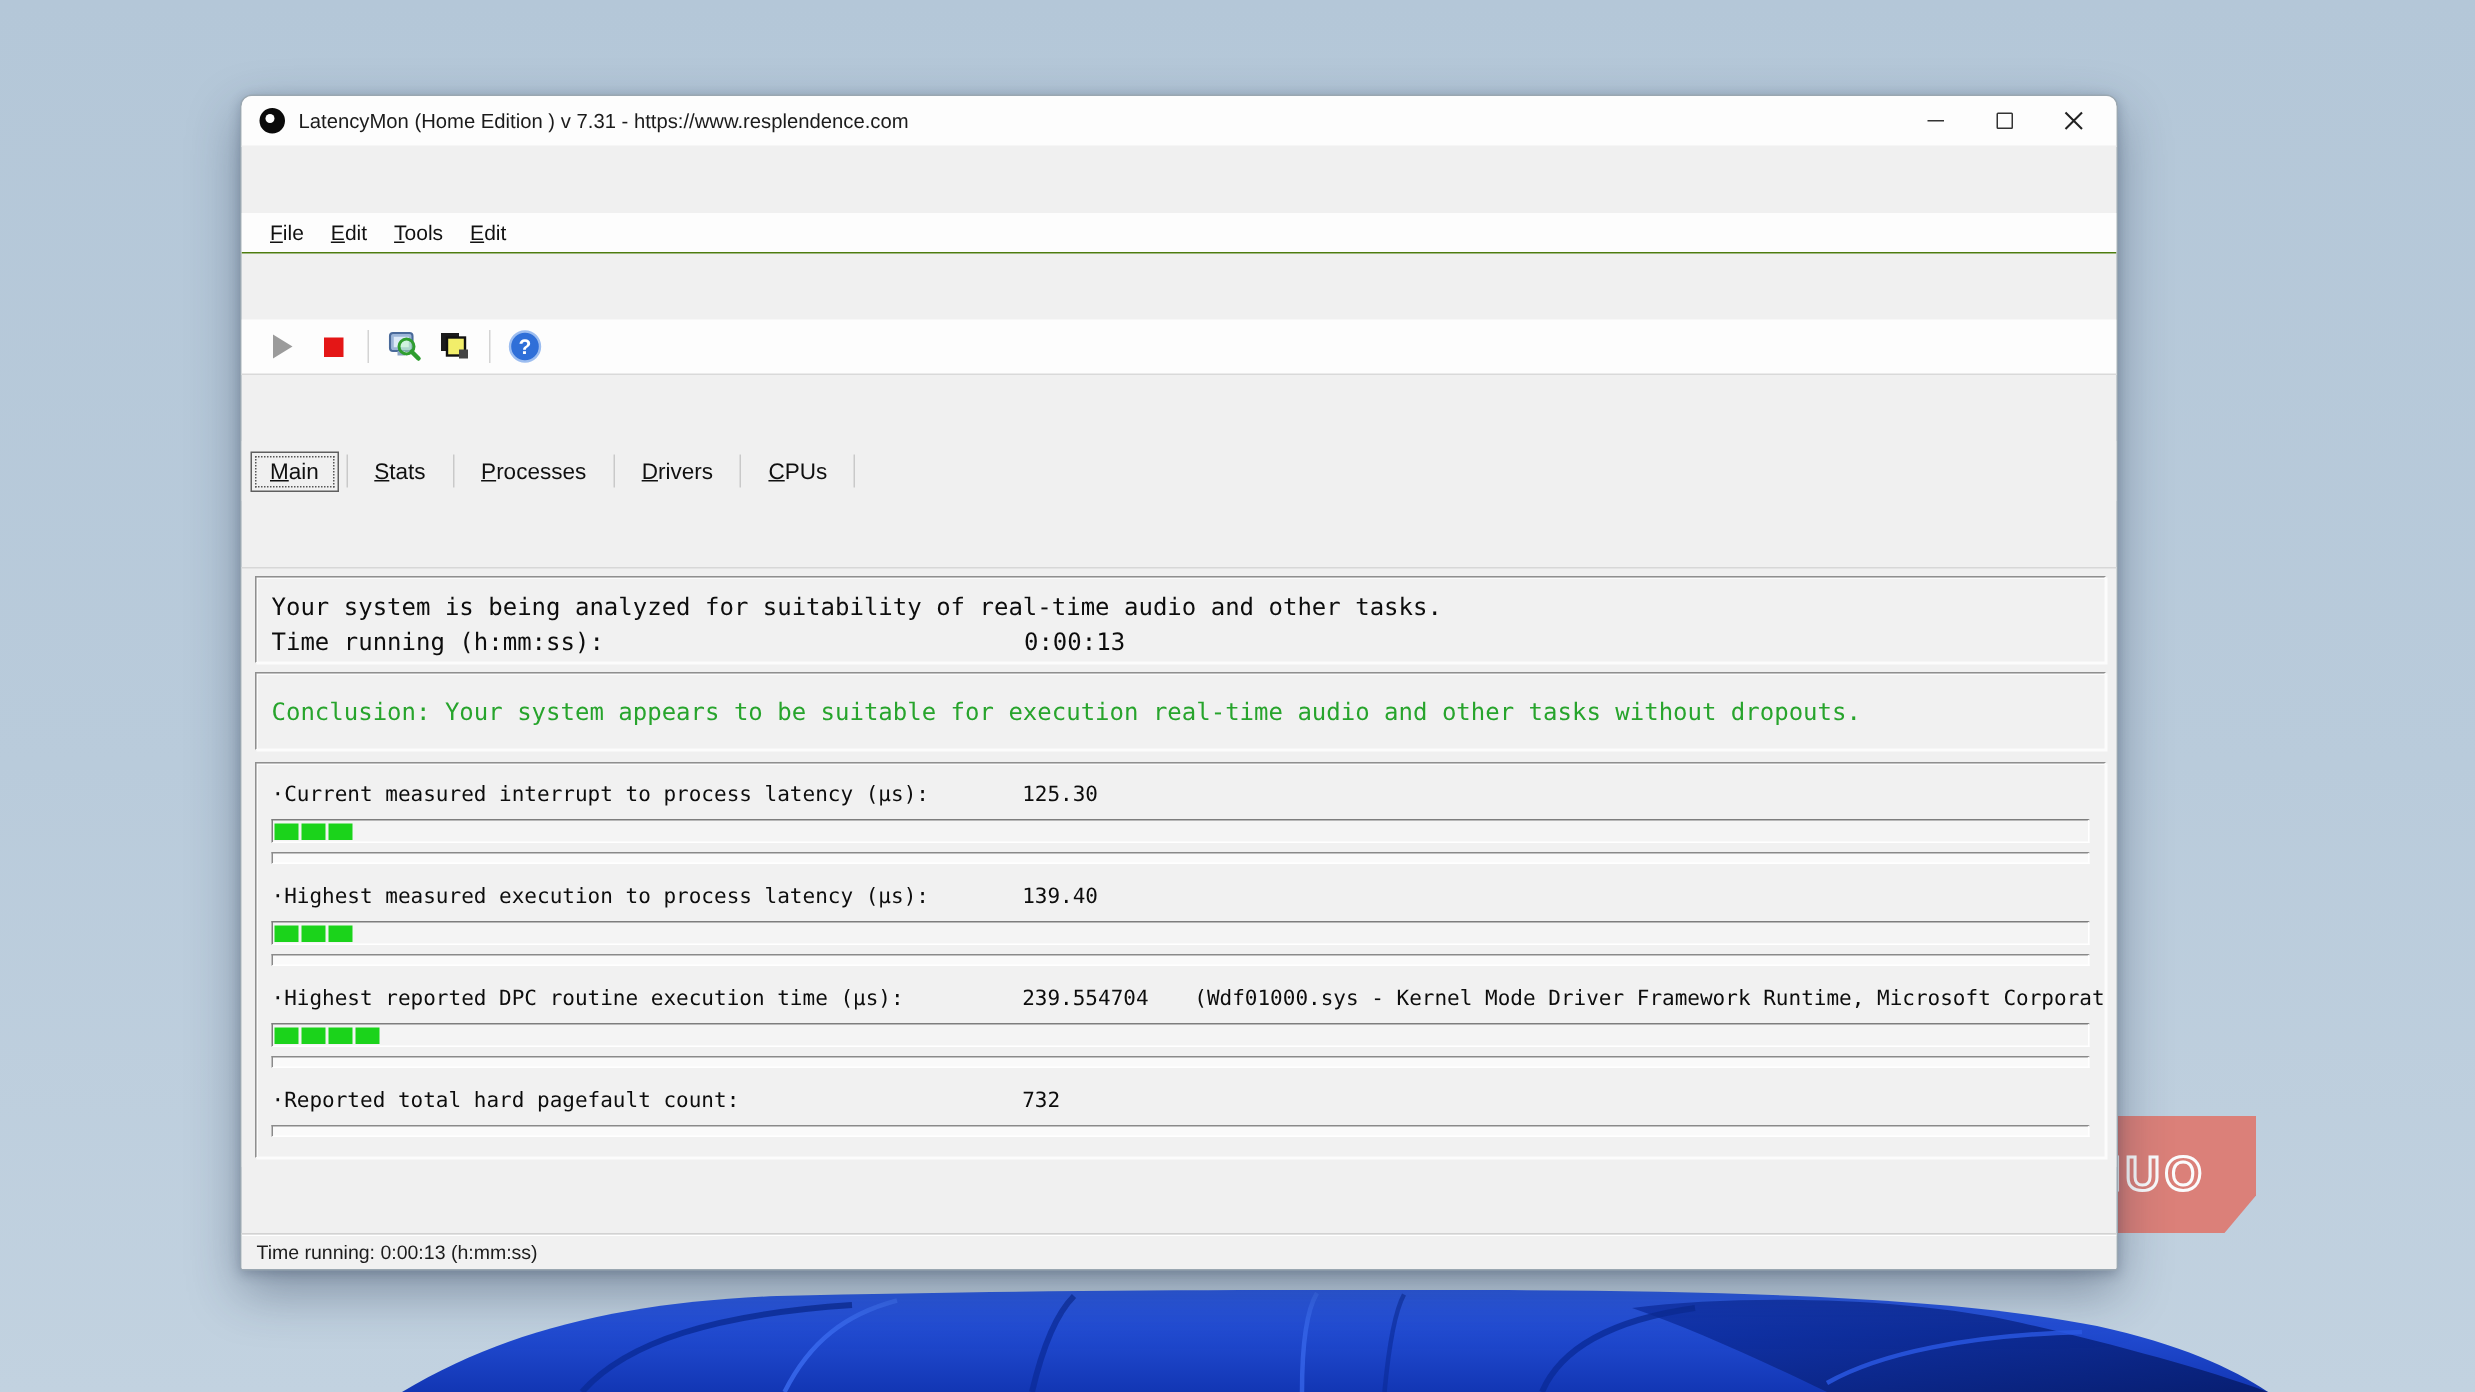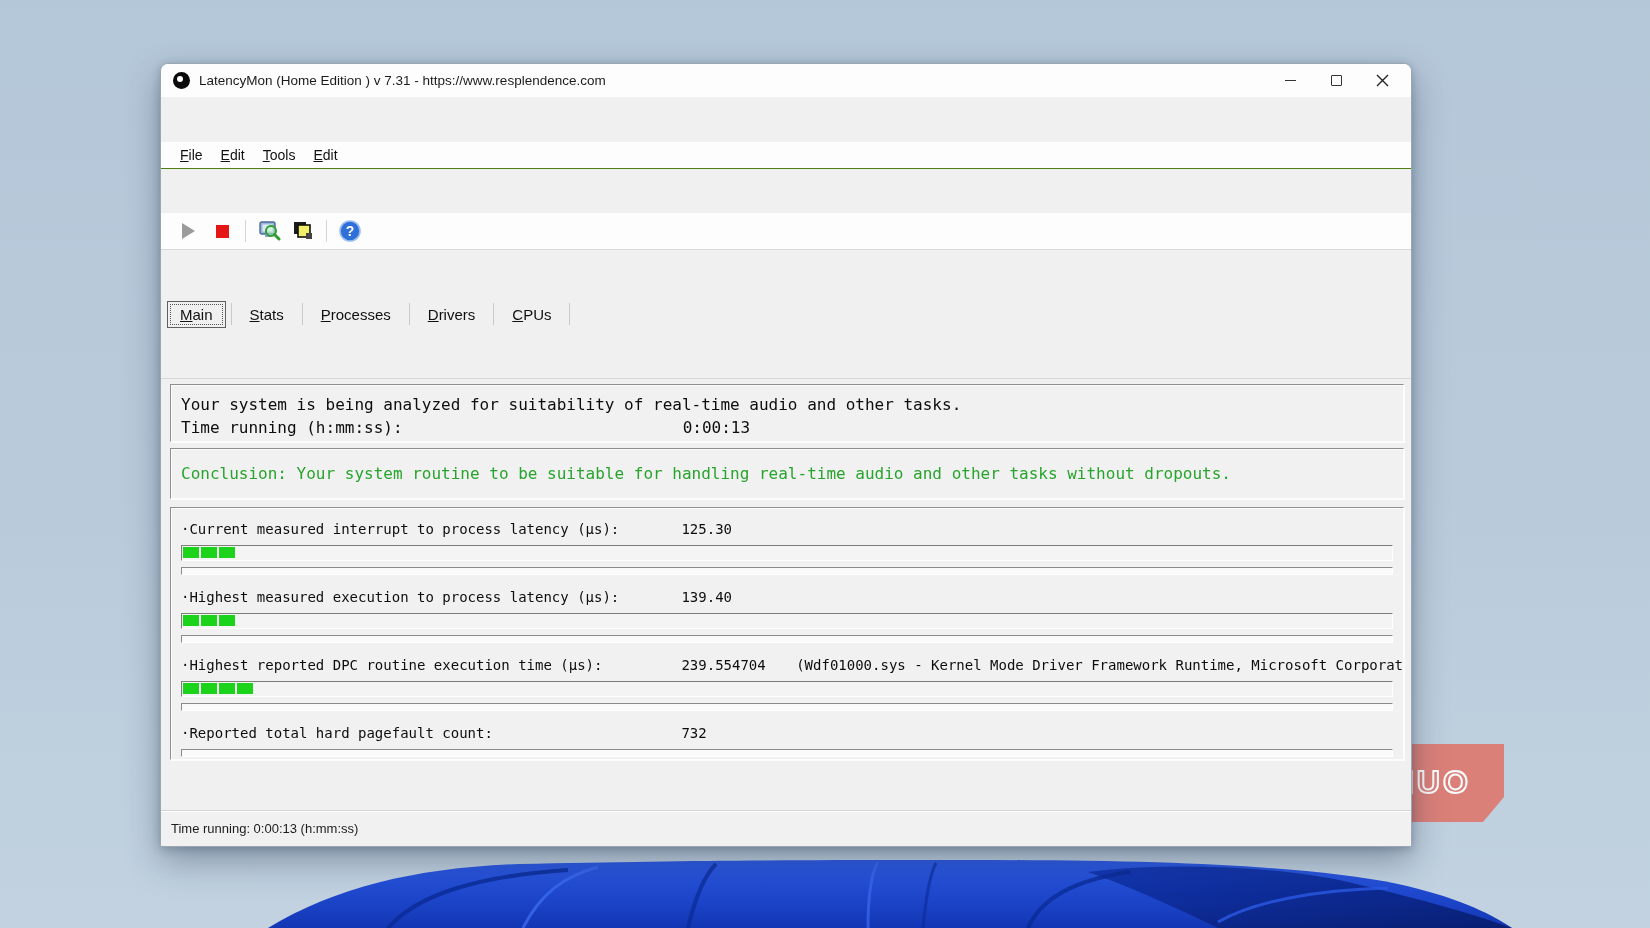--- a/index.html
+++ b/index.html
@@ -94,21 +94,21 @@
     margin-top:6px; height:16px; background:#f4f4f4;
     border:1px solid #7d7d7d; border-bottom-color:#fff; border-right-color:#fff;
     display:flex; align-items:center; padding:1px; gap:2px;
   }
   .pbar .seg { display:block; width:16px; height:11px; background:#1bd31b; flex:0 0 auto; }
   .thinbar {
     margin-top:6px; height:8px; background:#fafafa;
     border:1px solid #8a8a8a; border-bottom-color:#fff; border-right-color:#fff;
   }
 
-  .statusbar { flex:0 0 auto; height:36px; background:#f1f1f1;
+  .statusbar { flex:0 0 auto; height:24px; background:#f1f1f1;
     border-top:1px solid #d2d2d2; box-shadow:inset 0 1px 0 #fff;
     display:flex; align-items:center; padding-left:10px;
     font-size:13px; color:#1c1c1c; }
 </style>
 </head>
 <body>
 
 <div class="desktop">
 
   <svg class="bloom" viewBox="0 0 1244 68" preserveAspectRatio="none">
@@ -216,21 +216,21 @@
 
       <div class="panel info-panel mono">
         <div class="info-line">Your system is being analyzed for suitability of real-time audio and other tasks.</div>
         <div class="info-line">
           <span class="label-col">Time running (h:mm:ss):</span>
           <span>0:00:13</span>
         </div>
       </div>
 
       <div class="panel conclusion-panel mono">
-        <span class="conclusion-text">Conclusion: Your system routine to be suitable for handling real-time audio and other tasks without dropouts.</span>
+        <span class="conclusion-text">Conclusion: Your system appears to be suitable for execution real-time audio and other tasks without dropouts.</span>
       </div>
 
       <div class="panel metrics-panel mono">
 
         <div class="metric-row">
           <div class="metric-line">
             <span class="metric-label">·Current measured interrupt to process latency (µs):</span>
             <span class="metric-value">125.30</span>
             <span class="metric-detail"></span>
           </div>

